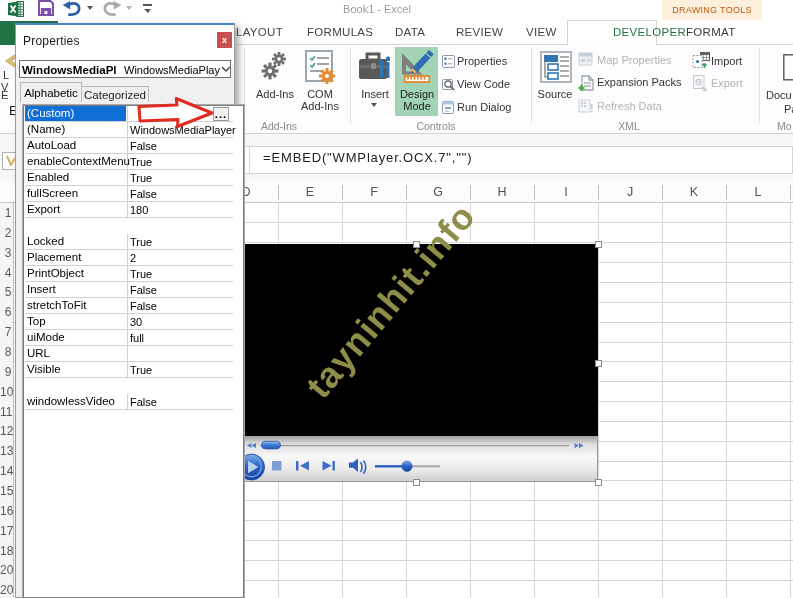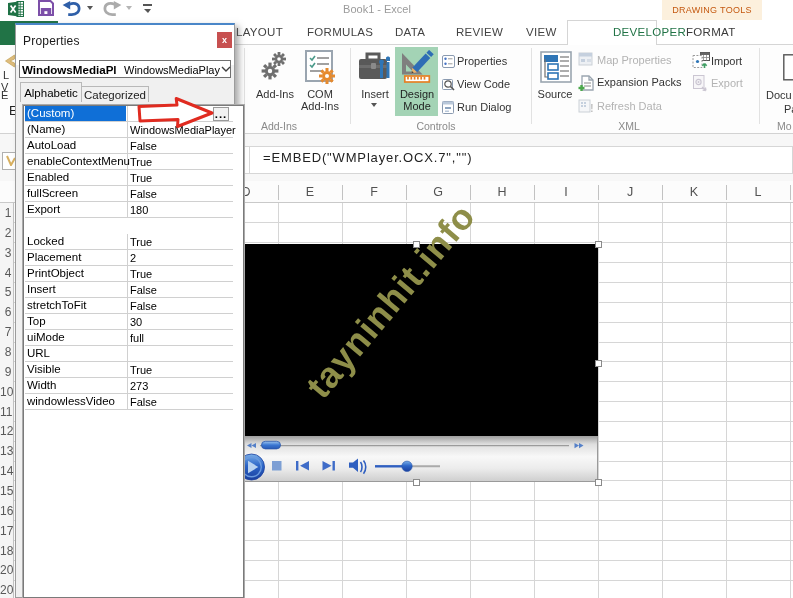--- a/index.html
+++ b/index.html
@@ -538,25 +538,20 @@
 <div class="prow" style="top:240px;">
         <div class="pdiv"></div>
         <div class="pname">URL</div>
         <div class="pval"></div>
       </div>
 <div class="prow" style="top:256px;">
         <div class="pdiv"></div>
         <div class="pname">Visible</div>
         <div class="pval">True</div>
       </div>
-<div class="prow" style="top:272px;">
-        <div class="pdiv"></div>
-        <div class="pname">Width</div>
-        <div class="pval">273</div>
-      </div>
 <div class="prow" style="top:288px;">
         <div class="pdiv"></div>
         <div class="pname">windowlessVideo</div>
         <div class="pval">False</div>
       </div>
 </div>
 </div>
 
 <svg class="abs" style="left:130px;top:93px;z-index:20;" width="90" height="40" viewBox="0 0 90 40">
  <path d="M9 13.5L47 12 46.2 5.5 82 20 47.5 33.5 48 26.5 10 28z" fill="#fff" stroke="#e02b20" stroke-width="3" stroke-linejoin="round"></path>

